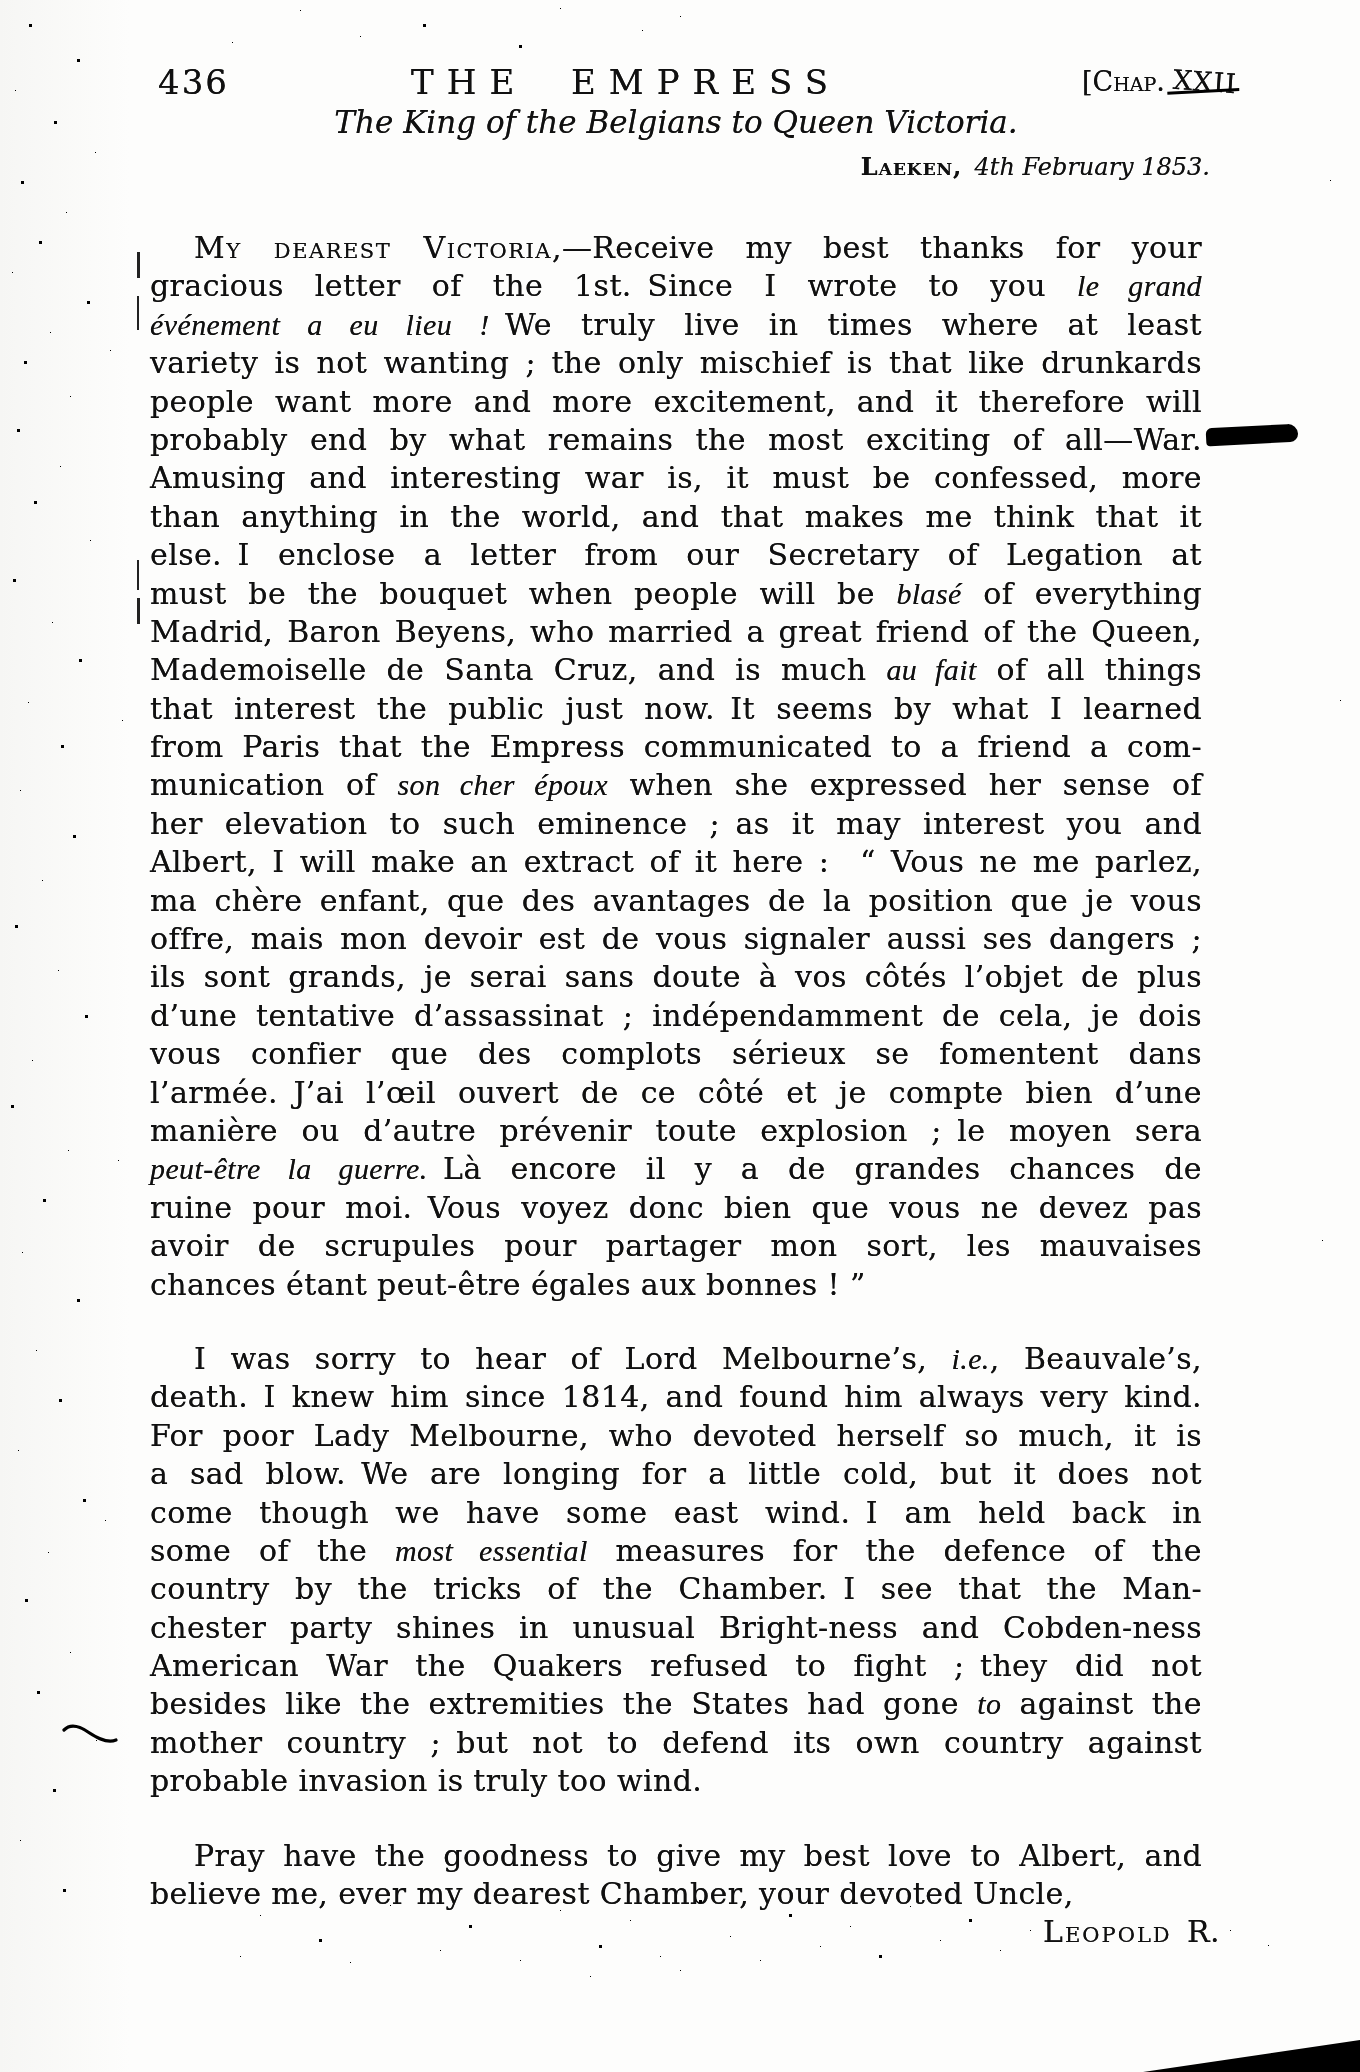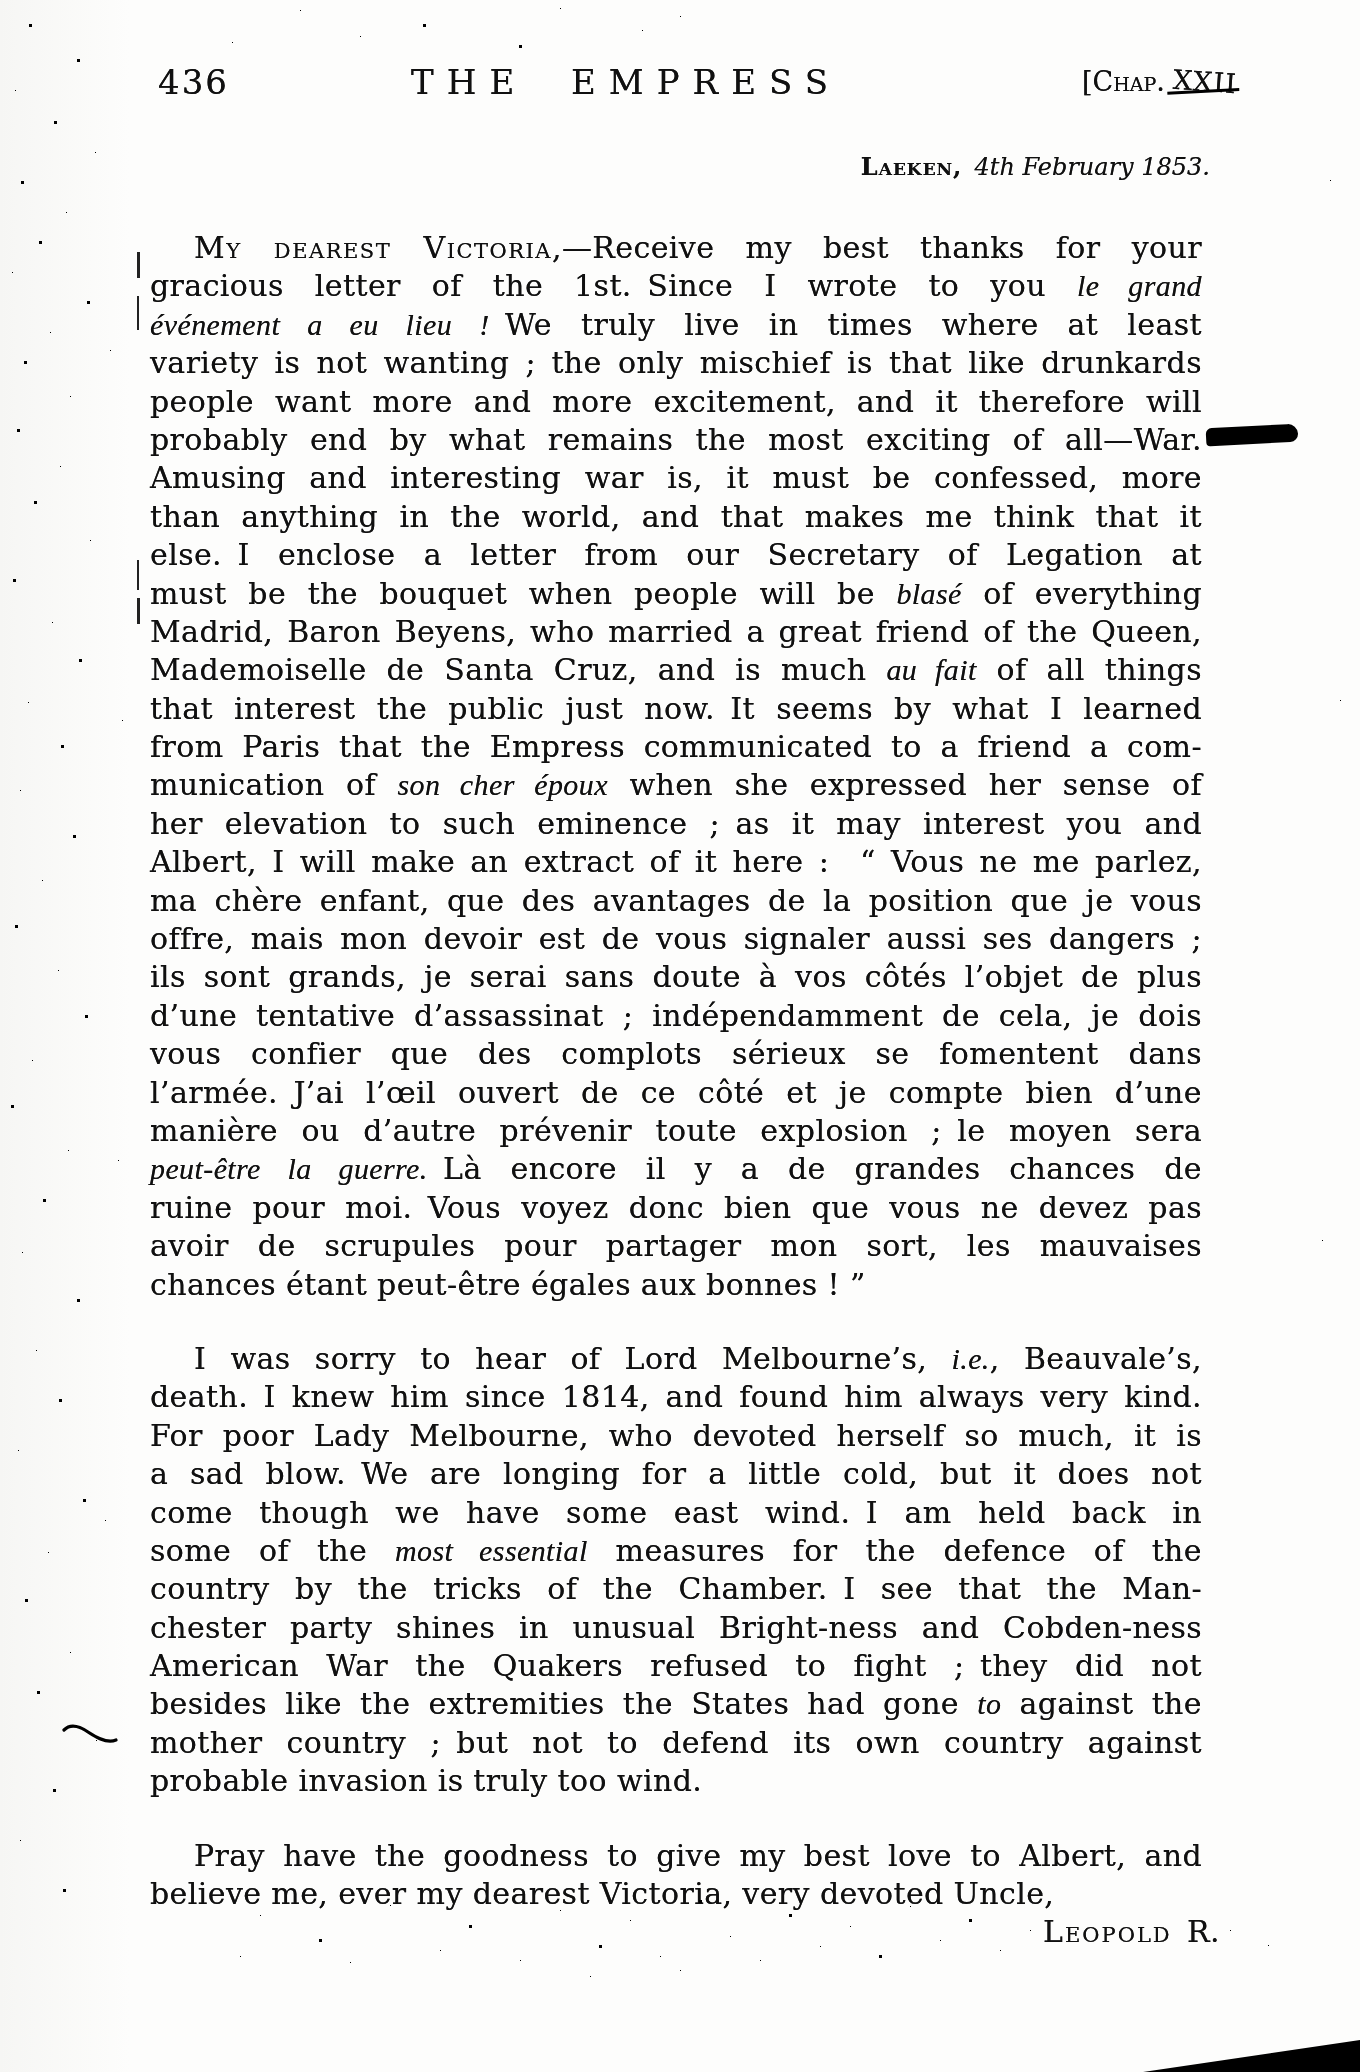--- a/index.html
+++ b/index.html
@@ -134,20 +134,21 @@
 <body>
 
 <div class="page">
 
   <div class="page-number">436</div>
 
   <div class="running-title">THE EMPRESS</div>
 
   <div class="chapter-ref"><span class="sc">[Chap.</span><span class="numeral">XXII</span></div>
 
+  <div class="letter-heading">The King of the Belgians to Queen Victoria.</div>
 
   <div class="dateline"><span class="place">Laeken,</span><span class="date"> 4th February 1853.</span></div>
 
   <div class="letter-body">
 
   <div class="tline indent"><span class="sc">My dearest Victoria</span><span>,—Receive my best thanks for your</span></div>
       <div class="tline"><span>gracious letter of the 1st. Since I wrote to you </span><span class="it">le grand</span></div>
       <div class="tline"><span class="it">événement a eu lieu !</span><span> We truly live in times where at least</span></div>
       <div class="tline"><span>variety is not wanting ; the only mischief is that like drunkards</span></div>
       <div class="tline"><span>people want more and more excitement, and it therefore will</span></div>
@@ -180,21 +181,21 @@
       <div class="tline"><span>a sad blow. We are longing for a little cold, but it does not</span></div>
       <div class="tline"><span>come though we have some east wind. I am held back in</span></div>
       <div class="tline"><span>some of the </span><span class="it">most essential</span><span> measures for the defence of the</span></div>
       <div class="tline"><span>country by the tricks of the Chamber. I see that the Man-</span></div>
       <div class="tline"><span>chester party shines in unusual Bright-ness and Cobden-ness</span></div>
       <div class="tline"><span>American War the Quakers refused to fight ; they did not</span></div>
       <div class="tline"><span>besides like the extremities the States had gone </span><span class="it">to</span><span> against the</span></div>
       <div class="tline"><span>mother country ; but not to defend its own country against</span></div>
       <div class="tline end"><span>probable invasion is truly too wind.</span></div>
       <div class="tline indent"><span>Pray have the goodness to give my best love to Albert, and</span></div>
-      <div class="tline end"><span>believe me, ever my dearest Victoria, very devoted Uncle,</span></div>
+      <div class="tline end"><span>believe me, ever my dearest Chamber, your devoted Uncle,</span></div>
       <div class="signature-line"><span class="sc">Leopold</span><span> R.</span></div>
     </div>
 
   <div class="speckles"></div>
   <div class="speckles-top"></div>
   <div class="speckles-bottom"></div>
   <div class="edge-tick" style="top:252px;height:26px;"></div>
   <div class="edge-tick" style="top:296px;height:34px;width:2px;"></div>
   <div class="edge-tick" style="top:560px;height:30px;width:2px;"></div>
   <div class="edge-tick" style="top:598px;height:26px;"></div>

